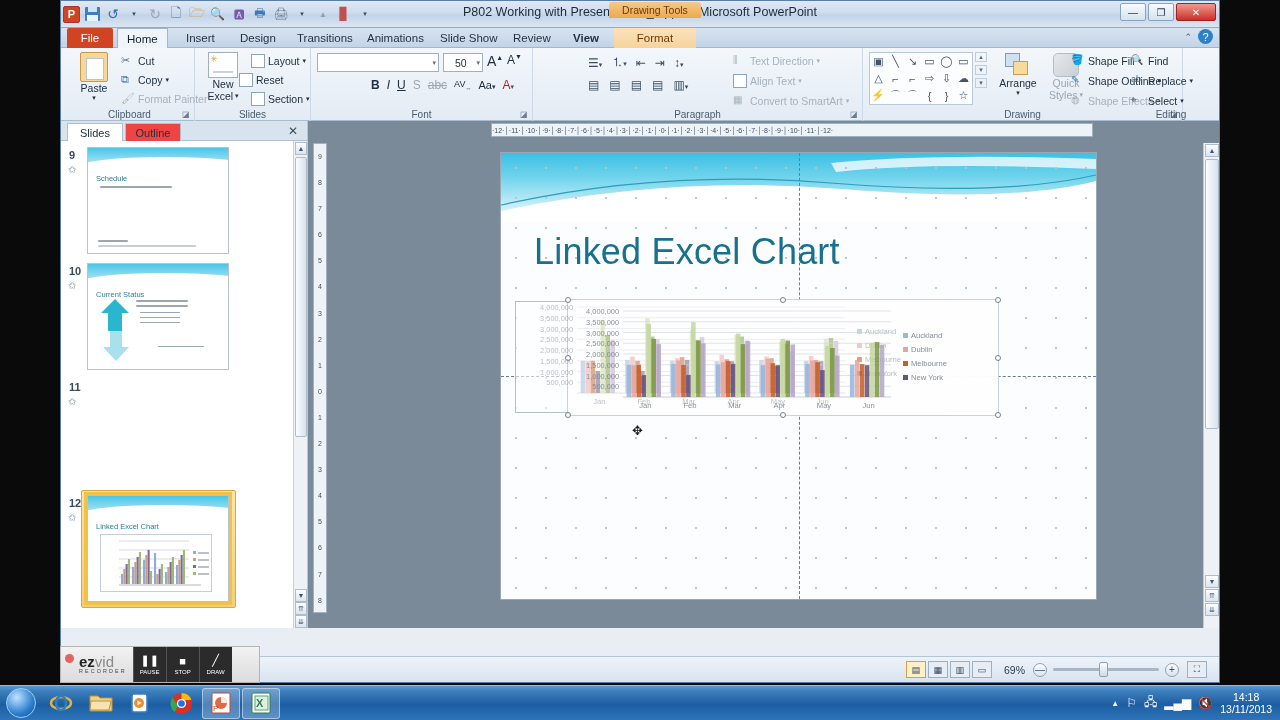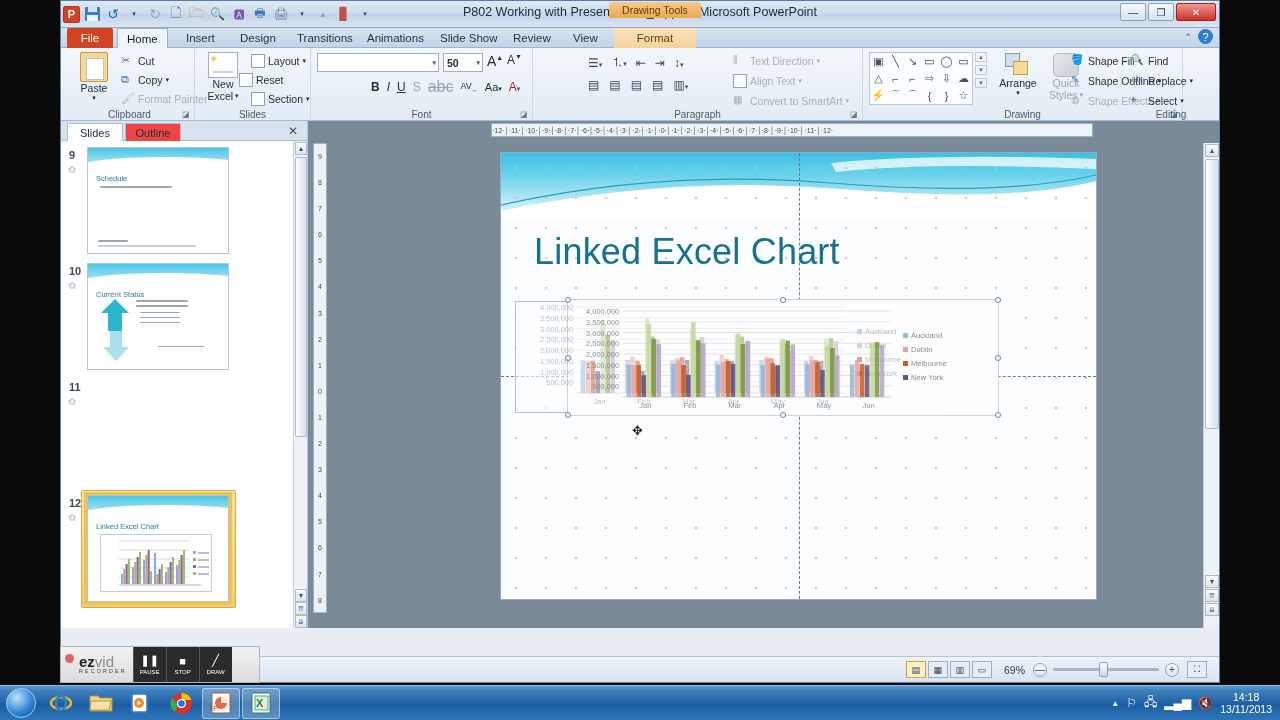--- a/index.html
+++ b/index.html
@@ -67,21 +67,21 @@
   }
   .grp { position:absolute; top:0; height:73px; border-right:1px solid #cdd9e6; }
   .grp-label { position:absolute; bottom:1px; width:100%; text-align:center; font-size:10px; color:#4a5c6e; }
   .dlg { position:absolute; bottom:2px; right:3px; width:9px;height:9px;font-size:8px;color:#6a7d90;}
   .bigbtn { position:absolute; display:flex; flex-direction:column; align-items:center; font-size:10.5px; color:#22313f;}
   .smrow { position:absolute; display:flex; align-items:center; gap:3px; font-size:10.5px; color:#22313f; white-space:nowrap;}
   .smrow.dim { color:#a6b2bd; }
   .mini { width:14px;height:14px;display:inline-block;flex:none; }
   .cb { width:14px;height:14px;border:1px solid #8fa3b6;background:#fff; display:inline-block;}
   .combo { position:absolute; border:1px solid #9fb0c0; background:#fff; font-size:10.5px; color:#22313f;
-           display:flex;align-items:center;padding-left:3px;font-weight:bold; }
+           display:flex;align-items:center;padding-left:11px; }
   .combo .ar { margin-left:auto; margin-right:2px; font-size:7px; color:#5a6b7c;}
   .shapegrid{position:absolute;display:grid;grid-template-columns:repeat(6,17px);grid-auto-rows:17px;
              border:1px solid #b9c8d6;background:#fbfdff;}
   .shapegrid div{display:flex;align-items:center;justify-content:center;font-size:11px;color:#44556a;}
   
   .slidepane { position:absolute; left:0; top:120px; width:247px; bottom:54px; background:#fff; border-right:1px solid #b8c7d6;}
   .panetabs { position:absolute; left:0; top:0; width:100%; height:20px; background:#d9e3ee; border-bottom:1px solid #b0c0d0;}
   .ptab { position:absolute; top:2px; height:18px; line-height:18px; width:56px; text-align:center; font-size:11px;
           color:#22313f; border:1px solid #b0c0d0; border-bottom:none; background:#ef4444;}
   .ptab.sel{ background:#fff; }
@@ -204,21 +204,21 @@
 
     <div class="tabstrip">
       <div class="tab file" style="left:6px;width:46px;text-align:center;">File</div>
       <div class="tab active" style="left:56px;">Home</div>
       <div class="tab" style="left:116px;">Insert</div>
       <div class="tab" style="left:170px;">Design</div>
       <div class="tab" style="left:227px;">Transitions</div>
       <div class="tab" style="left:297px;">Animations</div>
       <div class="tab" style="left:370px;">Slide Show</div>
       <div class="tab" style="left:443px;">Review</div>
-      <div class="tab" style="left:503px;">View</div>
+      <div class="tab" style="left:503px;font-weight:bold;">View</div>
       <div class="tab ctx" style="left:553px;width:82px;text-align:center;">Format</div>
     </div>
     <div class="helpbtns">
       <span style="font-size:9px;color:#4a5c6e;">⌃</span>
       <span class="qmark">?</span>
     </div>
 
     <div class="ribbon">
 
       <div class="grp" style="left:4px;width:130px;">
@@ -284,21 +284,21 @@
           <span>50</span>
           <span class="ar">▾</span>
         </div>
         <div style="position:absolute;left:176px;top:5px;font-size:14px;color:#22313f;">A<sup style="font-size:7px;">▲</sup></div>
         <div style="position:absolute;left:196px;top:5px;font-size:12px;color:#22313f;">A<sup style="font-size:7px;">▼</sup></div>
         <div style="position:absolute;left:60px;top:30px;display:flex;gap:7px;align-items:center;font-size:12px;color:#22313f;">
           <span style="font-weight:bold;">B</span>
           <span style="font-style:italic;">I</span>
           <span style="text-decoration:underline;">U</span>
           <span style="color:#9aa6b2;">S</span>
-          <span style="font-size:16px;text-decoration:line-through;color:#9aa6b2;">abc</span>
+          <span style="font-size:12px;text-decoration:line-through;color:#9aa6b2;">abc</span>
           <span style="font-size:9px;">AV<sub style="font-size:6px;">↔</sub></span>
           <span style="font-size:11px;">Aa<span style="font-size:7px;">▾</span></span>
           <span style="font-size:12px;color:#b02020;">A<span style="font-size:7px;color:#44556a;">▾</span></span>
         </div>
         <div class="grp-label">Font</div>
         <div class="dlg">◪</div>
       </div>
 
       <div class="grp" style="left:472px;width:330px;">
         <div style="position:absolute;left:55px;top:6px;display:flex;gap:9px;align-items:center;font-size:12px;color:#3b4e60;">

